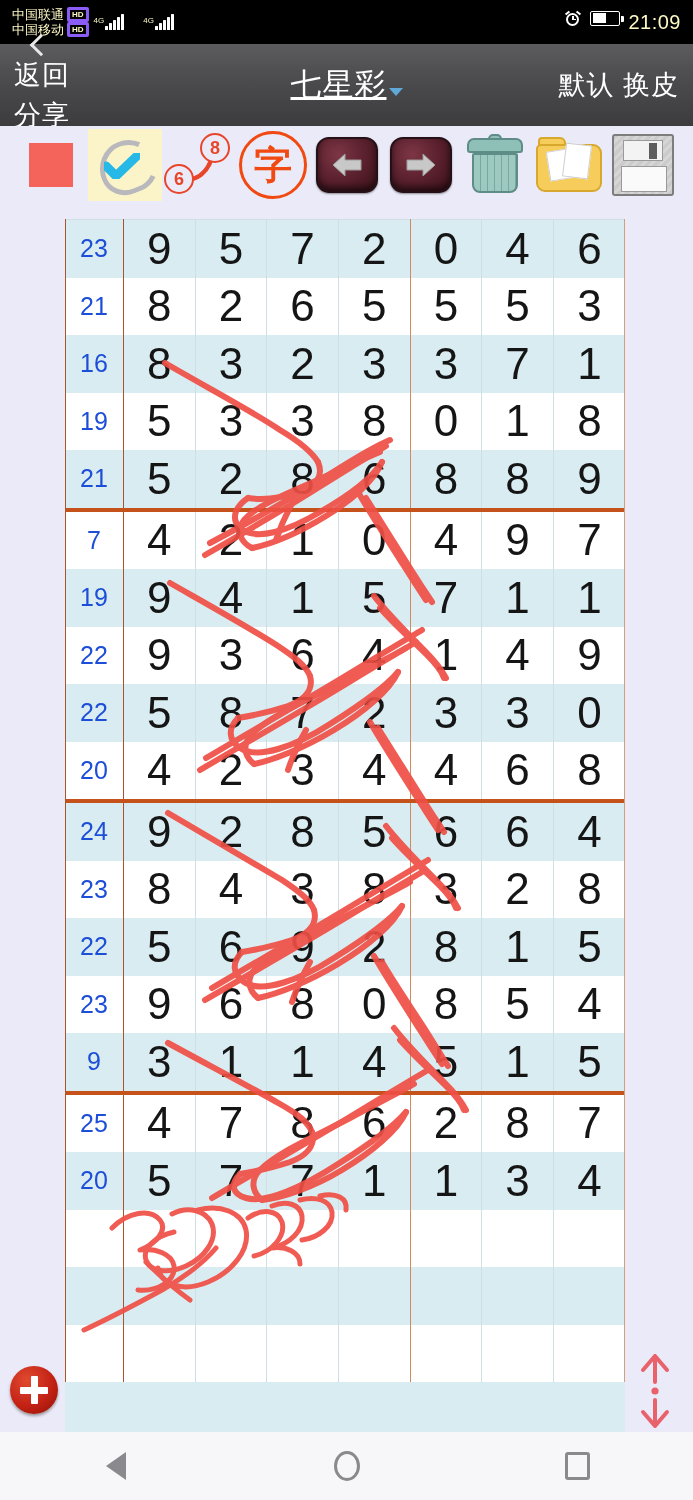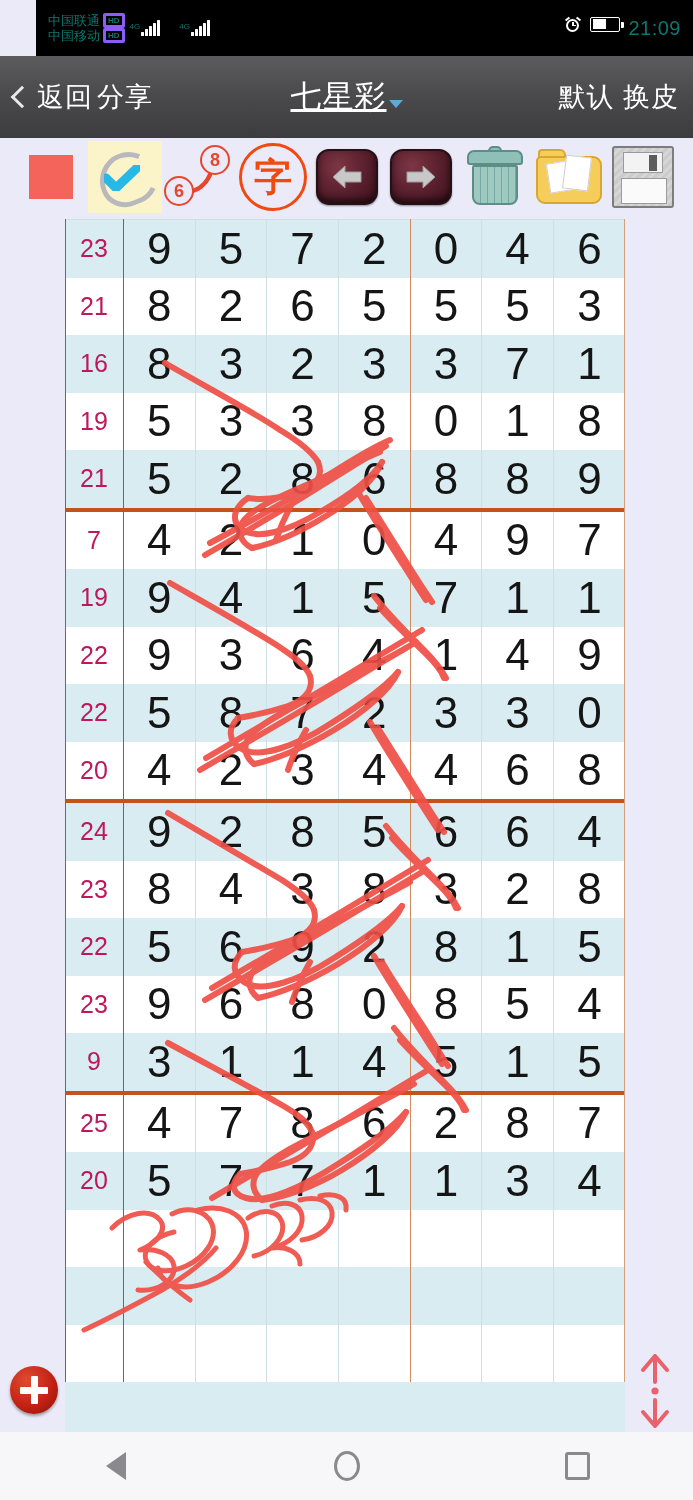--- a/index.html
+++ b/index.html
@@ -5,23 +5,23 @@
   html,body{margin:0;padding:0;}
   body{
     width:693px;height:1500px;
     background:#eaeaf8;
     font-family:"Liberation Sans","DejaVu Sans",sans-serif;
     overflow:hidden;position:relative;
   }
 
   
   .statusbar{
-    height:56px;background:#000;color:#0f766e;
+    height:44px;background:#000;color:#fef9c3;
     display:flex;align-items:center;justify-content:space-between;
-    padding:0 12px;box-sizing:border-box;position:relative;margin-left:36px;
+    padding:0 12px;box-sizing:border-box;position:relative;
   }
   .sb-left{display:flex;align-items:center;}
   .carriers{display:flex;flex-direction:column;justify-content:center;line-height:1.05;}
   .carrier-row{display:flex;align-items:center;gap:3px;font-size:13px;white-space:nowrap;}
   .hd-badge{
     display:inline-block;border:3px solid #8b5cf6;border-radius:2px;
     font-size:8px;line-height:9px;padding:0px 2px;font-weight:bold;
   }
   .sig-group{display:flex;align-items:flex-end;gap:19px;margin-left:5px;}
   .sig-unit{display:flex;align-items:flex-end;}
@@ -50,21 +50,21 @@
   .battery .fill{position:absolute;left:1.5px;top:1.5px;bottom:1.5px;width:45%;background:#fff;}
   .clock{font-size:20px;letter-spacing:0.5px;}
 
   
   .titlebar{
     height:82px;
     background:linear-gradient(to bottom,#5c5c5f 0%,#4b4b4e 45%,#3c3c3f 100%);
     display:flex;align-items:center;justify-content:space-between;
     padding:0 14px;box-sizing:border-box;color:#fff;position:relative;
   }
-  .tb-left{display:flex;align-items:center;gap:4px;cursor:pointer;}
+  .tb-left{display:flex;align-items:center;gap:4px;cursor:pointer;flex-direction:column;}
   .chev-back{
     width:13px;height:13px;border-left:3px solid #e8e8e8;border-bottom:3px solid #e8e8e8;
     transform:rotate(45deg);margin-right:3px;
   }
   .tb-left .lbl{font-size:27px;letter-spacing:1px;}
   .tb-center{
     position:absolute;left:50%;transform:translateX(-50%);
     display:flex;align-items:flex-end;gap:2px;
   }
   .tb-center .title{font-size:31px;letter-spacing:1px;text-decoration:underline;}
@@ -155,21 +155,21 @@
   .sheet{position:absolute;left:65px;top:219px;width:560px;}
   .grid{width:560px;border-collapse:collapse;table-layout:fixed;}
   .grid td{
     height:57.5px;padding:0;text-align:center;vertical-align:middle;
     font-size:44px;color:#151515;font-family:"Liberation Sans",sans-serif;
     border-right:1px solid #cfdfe4;
     background:#fff;
   }
   .grid tr.alt td{background:#d9ecf1;}
   .grid td.sumcell{
-    font-size:25px;width:58px;border-right:1.6px solid #a8542c;color:#be185d;
+    font-size:25px;width:58px;border-right:1.6px solid #a8542c;color:#1d4ed8;
   }
   .grid td.thickright{border-right:1.6px solid #d08a5f;}
   .grid td.lastcol{border-right:none;}
   .grid tr.groupend td{border-bottom:4px solid #c4521a;}
   .grid tr.firstrow td{border-top:1px solid #cfdfe4;}
   .sheet-border{
     position:absolute;left:0;top:0;width:560px;height:100%;
     border-left:1.6px solid #a8542c;border-right:1.6px solid #d0a07c;
     pointer-events:none;box-sizing:border-box;
   }

